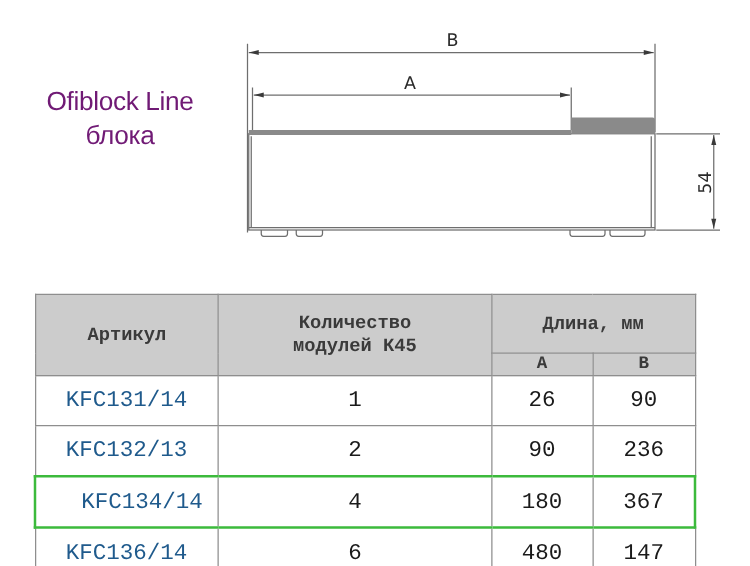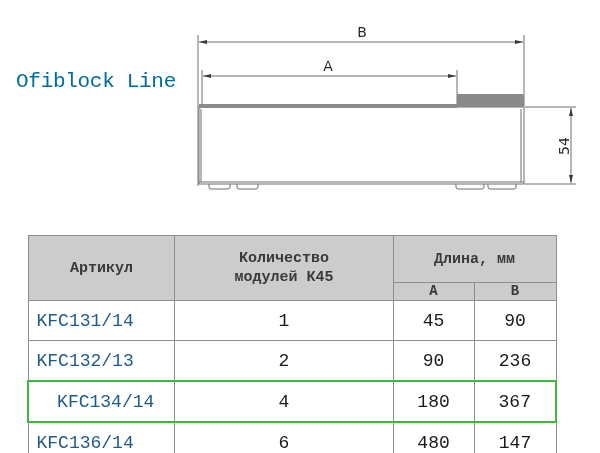--- a/index.html
+++ b/index.html
@@ -1,38 +1,39 @@
 <!DOCTYPE html>
 <html><head>
   <meta charset="utf-8">
   <style>
     html, body { margin:0; padding:0; background:#ffffff; }
     body { width:600px; height:453px; position:relative; overflow:hidden;
            font-family:"DejaVu Sans", sans-serif; }
     .title-block { position:absolute; left:12px; top:68px; width:168px; text-align:center;
-                   font-family:Liberation Mono, monospace; font-size:21px; line-height:27px;
-                   color:#0369a1; font-weight:300; letter-spacing:-0.3px; }
+                   font-family:Liberation Sans, sans-serif; font-size:21px; line-height:27px;
+                   color:#701a75; font-weight:300; letter-spacing:-0.3px; }
     .title-block div { white-space:nowrap; }
     svg.drawing { position:absolute; left:0; top:0; }
     table.spec { position:absolute; left:27px; top:198px; width:530px; border-collapse:collapse;
                  table-layout:fixed; font-family:Liberation Mono, monospace;margin-top:37px; }
     table.spec th, table.spec td { border:1px solid #8e8e8e; padding:0; text-align:center; }
     table.spec th { background:#cccccc; color:#3a3a3a; font-weight:bold; font-size:15px; line-height:19px; }
     table.spec th.sub { font-size:14px; line-height:17px; height:16px; }
     table.spec td { height:39px; font-size:18px; color:#1a1a1a; }
-    table.spec td.sku { text-align:left; padding-left:8px; color:#1f5a8c; }
+    table.spec td.sku { text-align:left; padding-left:24px; color:#1f5a8c; }
     tr.highlight td { border-top:2px solid #3cba3c; border-bottom:2px solid #3cba3c; }
     tr.highlight td:first-child { border-left:2px solid #3cba3c;text-align:center; }
     tr.highlight td:last-child { border-right:2px solid #3cba3c; }
   </style>
 </head>
 <body>
 
 <div class="title-block">
   <div>Ofiblock Line</div>
+  <div>блока</div>
 </div>
 
 <svg class="drawing" width="600" height="200" viewBox="0 0 600 200" xmlns="http://www.w3.org/2000/svg">
   <g stroke="#6e6e6e" fill="none" stroke-width="1">
 
     <line x1="198" y1="35" x2="198" y2="186"></line>
     <line x1="524" y1="35" x2="524" y2="106"></line>
     <line x1="199" y1="42" x2="523" y2="42"></line>
 
     <line x1="202" y1="70" x2="202" y2="106"></line>
@@ -85,21 +86,21 @@
     </tr>
     <tr>
       <th class="sub">A</th>
       <th class="sub">B</th>
     </tr>
   </thead>
   <tbody>
     <tr>
       <td class="sku">KFC131/14</td>
       <td>1</td>
-      <td>45</td>
+      <td>26</td>
       <td>90</td>
     </tr>
     <tr>
       <td class="sku">KFC132/13</td>
       <td>2</td>
       <td>90</td>
       <td>236</td>
     </tr>
     <tr class="highlight">
       <td class="sku">KFC134/14</td>

